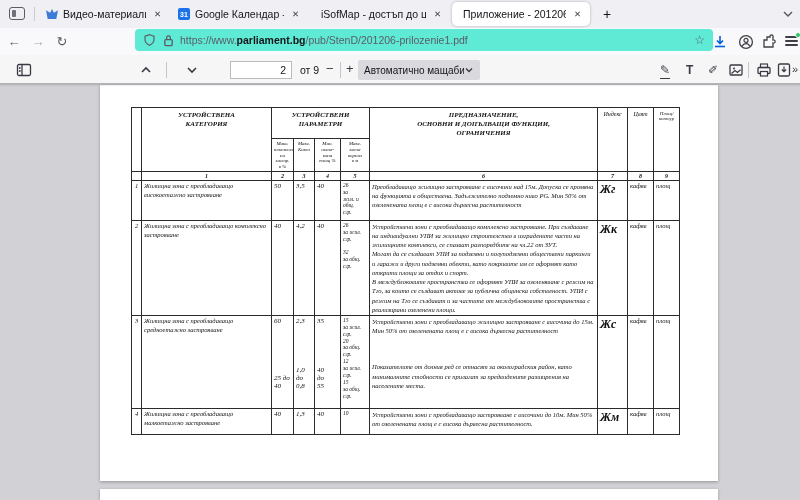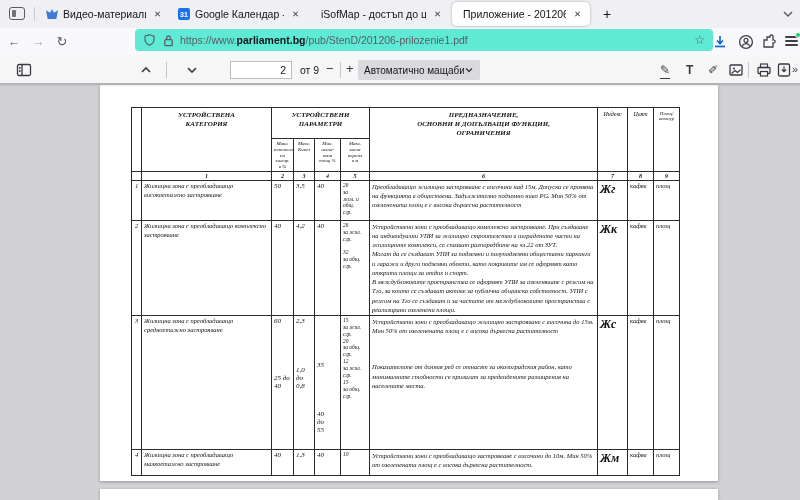--- a/index.html
+++ b/index.html
@@ -323,21 +323,21 @@
             <td class="c-area">площ</td>
           </tr>
           <tr style="height: 93px;">
             <td class="c-num">3</td>
             <td class="c-cat">Жилищна зона с преобладаващо средноетажно застрояване</td>
             <td class="c-val"><div class="cellwrap" style="height: 87px; padding-bottom: 14px;"><div>60</div><div class="cb">25 до
 40</div></div></td>
             <td class="c-val"><div class="cellwrap" style="height: 87px; padding-bottom: 14px;"><div>2,3</div><div class="cb">1,0
 до
 0,8</div></div></td>
-            <td class="c-val"><div class="cellwrap" style="height: 87px; padding-bottom: 14px; margin-top: 44px;"><div>35</div><div class="cb">40
+            <td class="c-val"><div class="cellwrap" style="height: 87px; padding-bottom: 14px;"><div>35</div><div class="cb">40
 до
 55</div></div></td>
             <td class="c-p4"><div class="cellwrap" style="height: 87px; padding-bottom: 14px;"><div>15
 за жил.
 сгр.
 20
 за общ.
 сгр.</div><div class="cb">12
 за жил.
 сгр.

